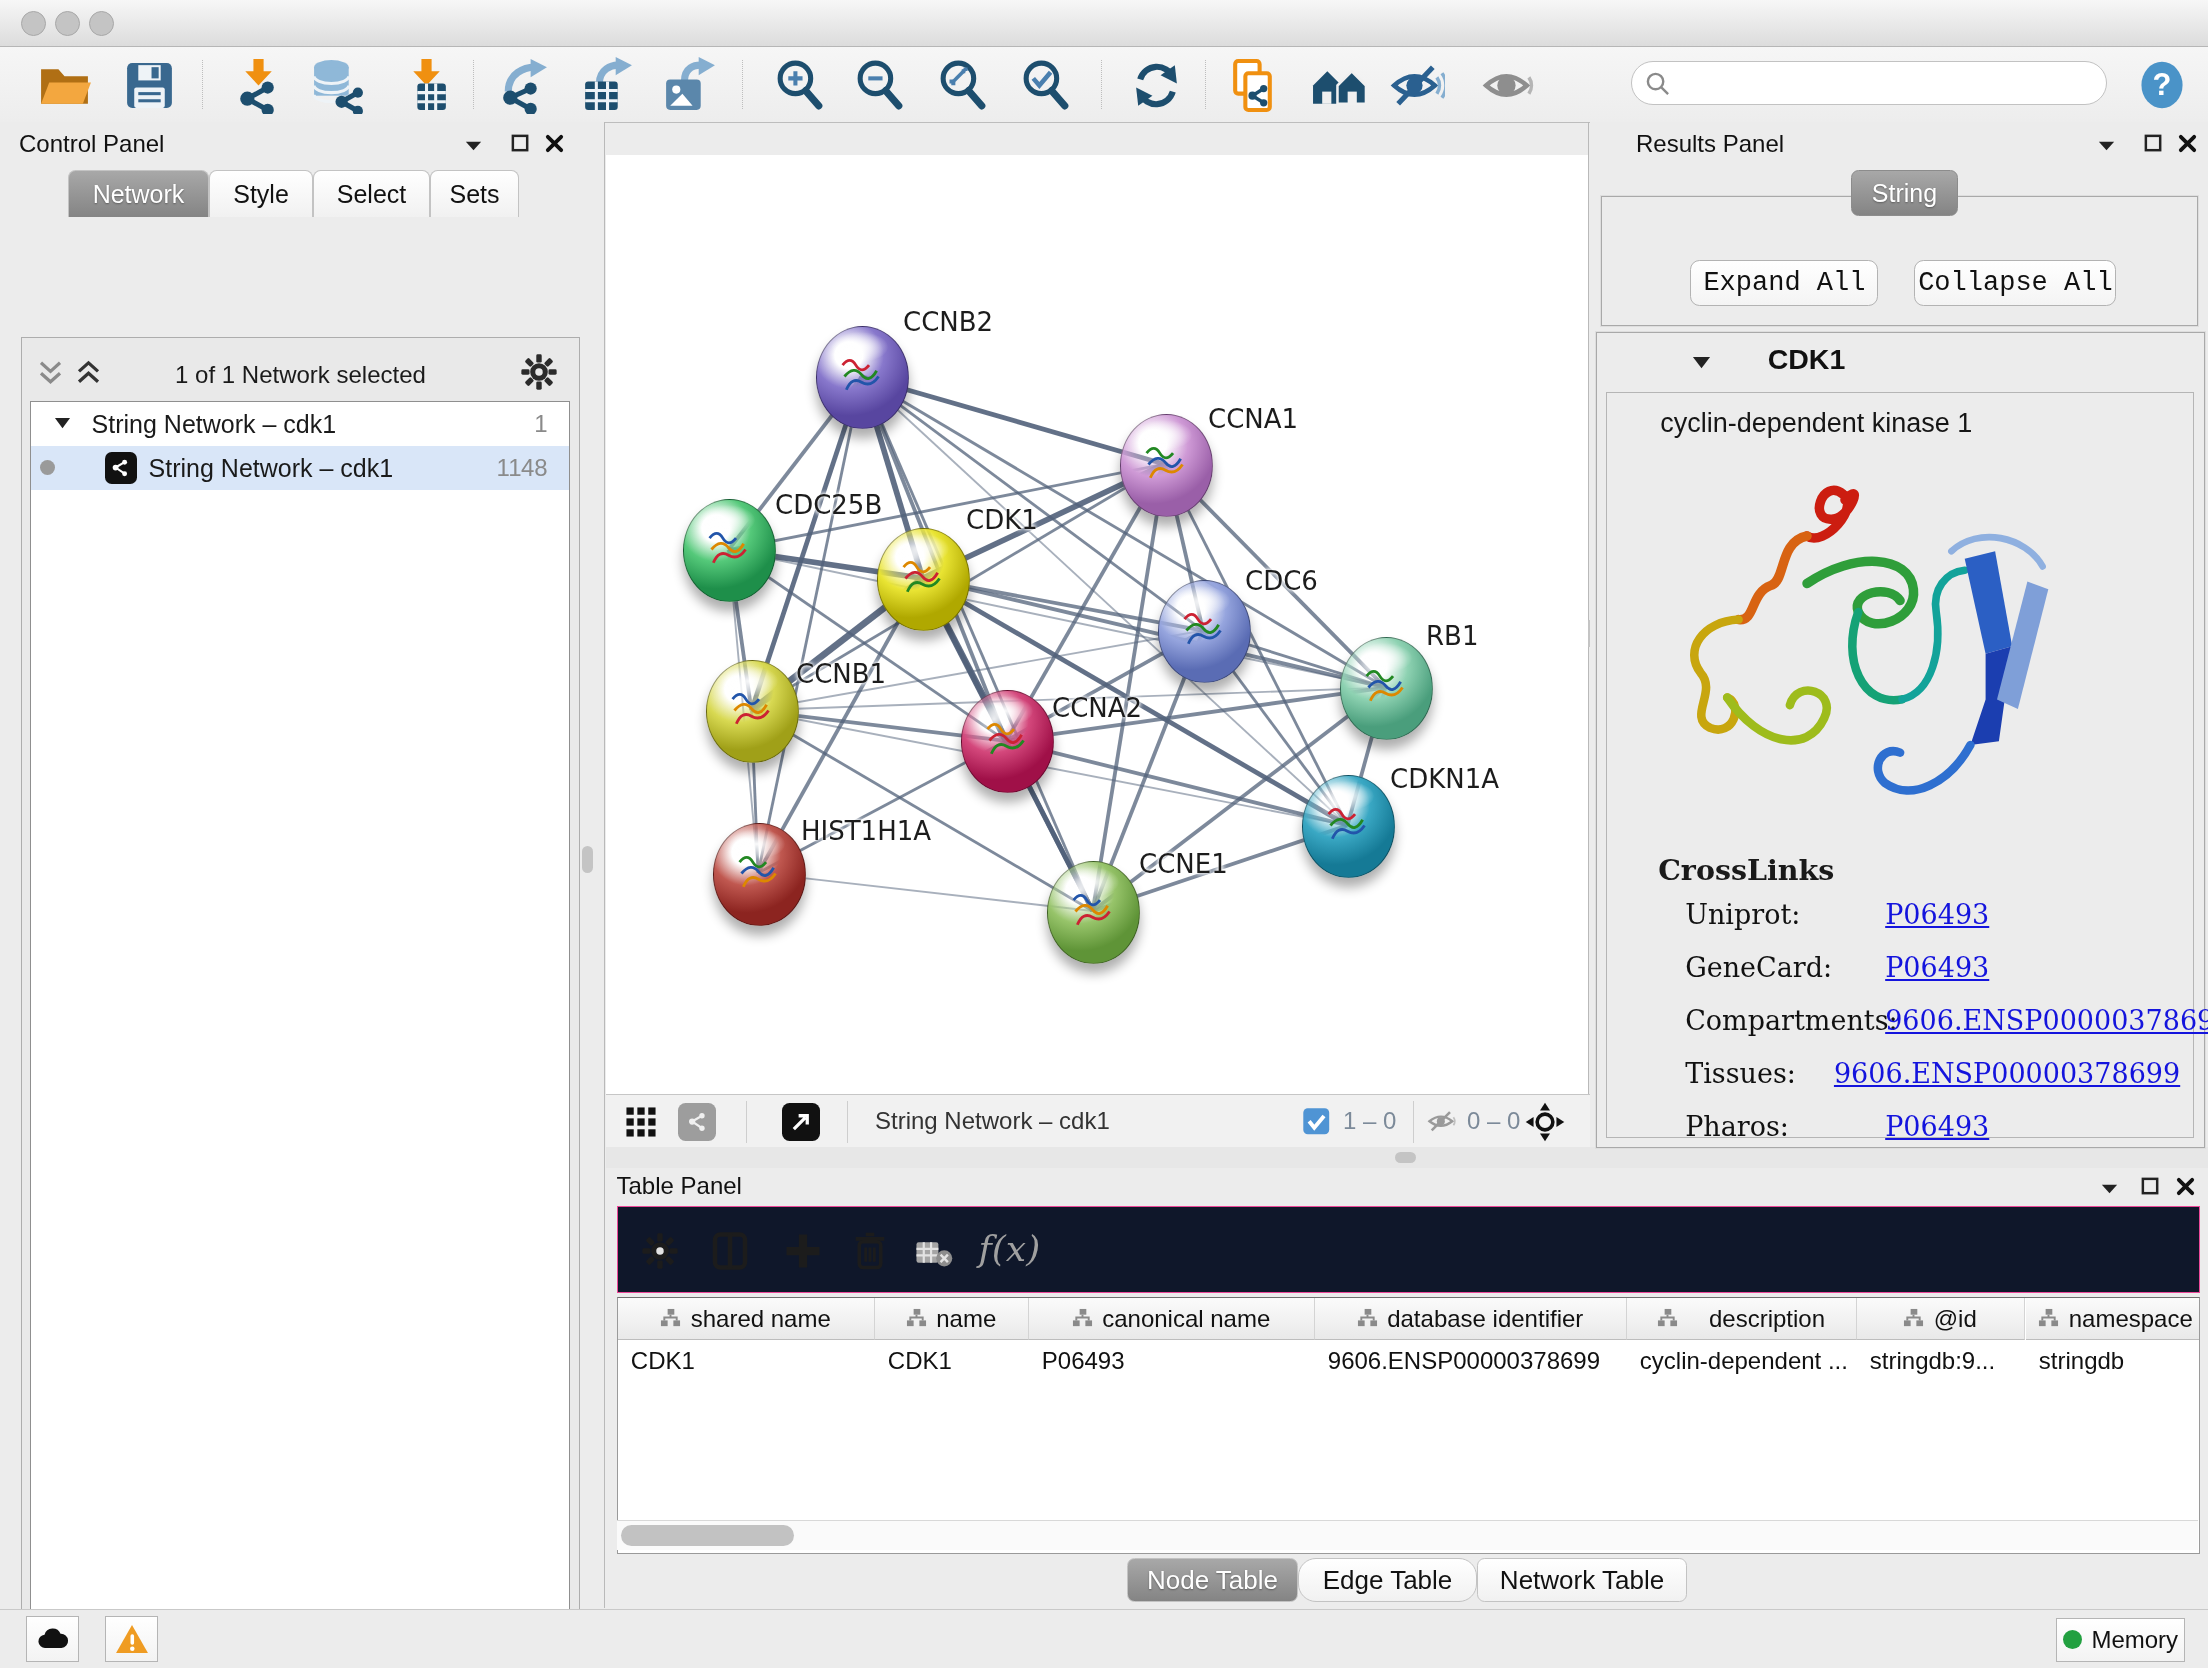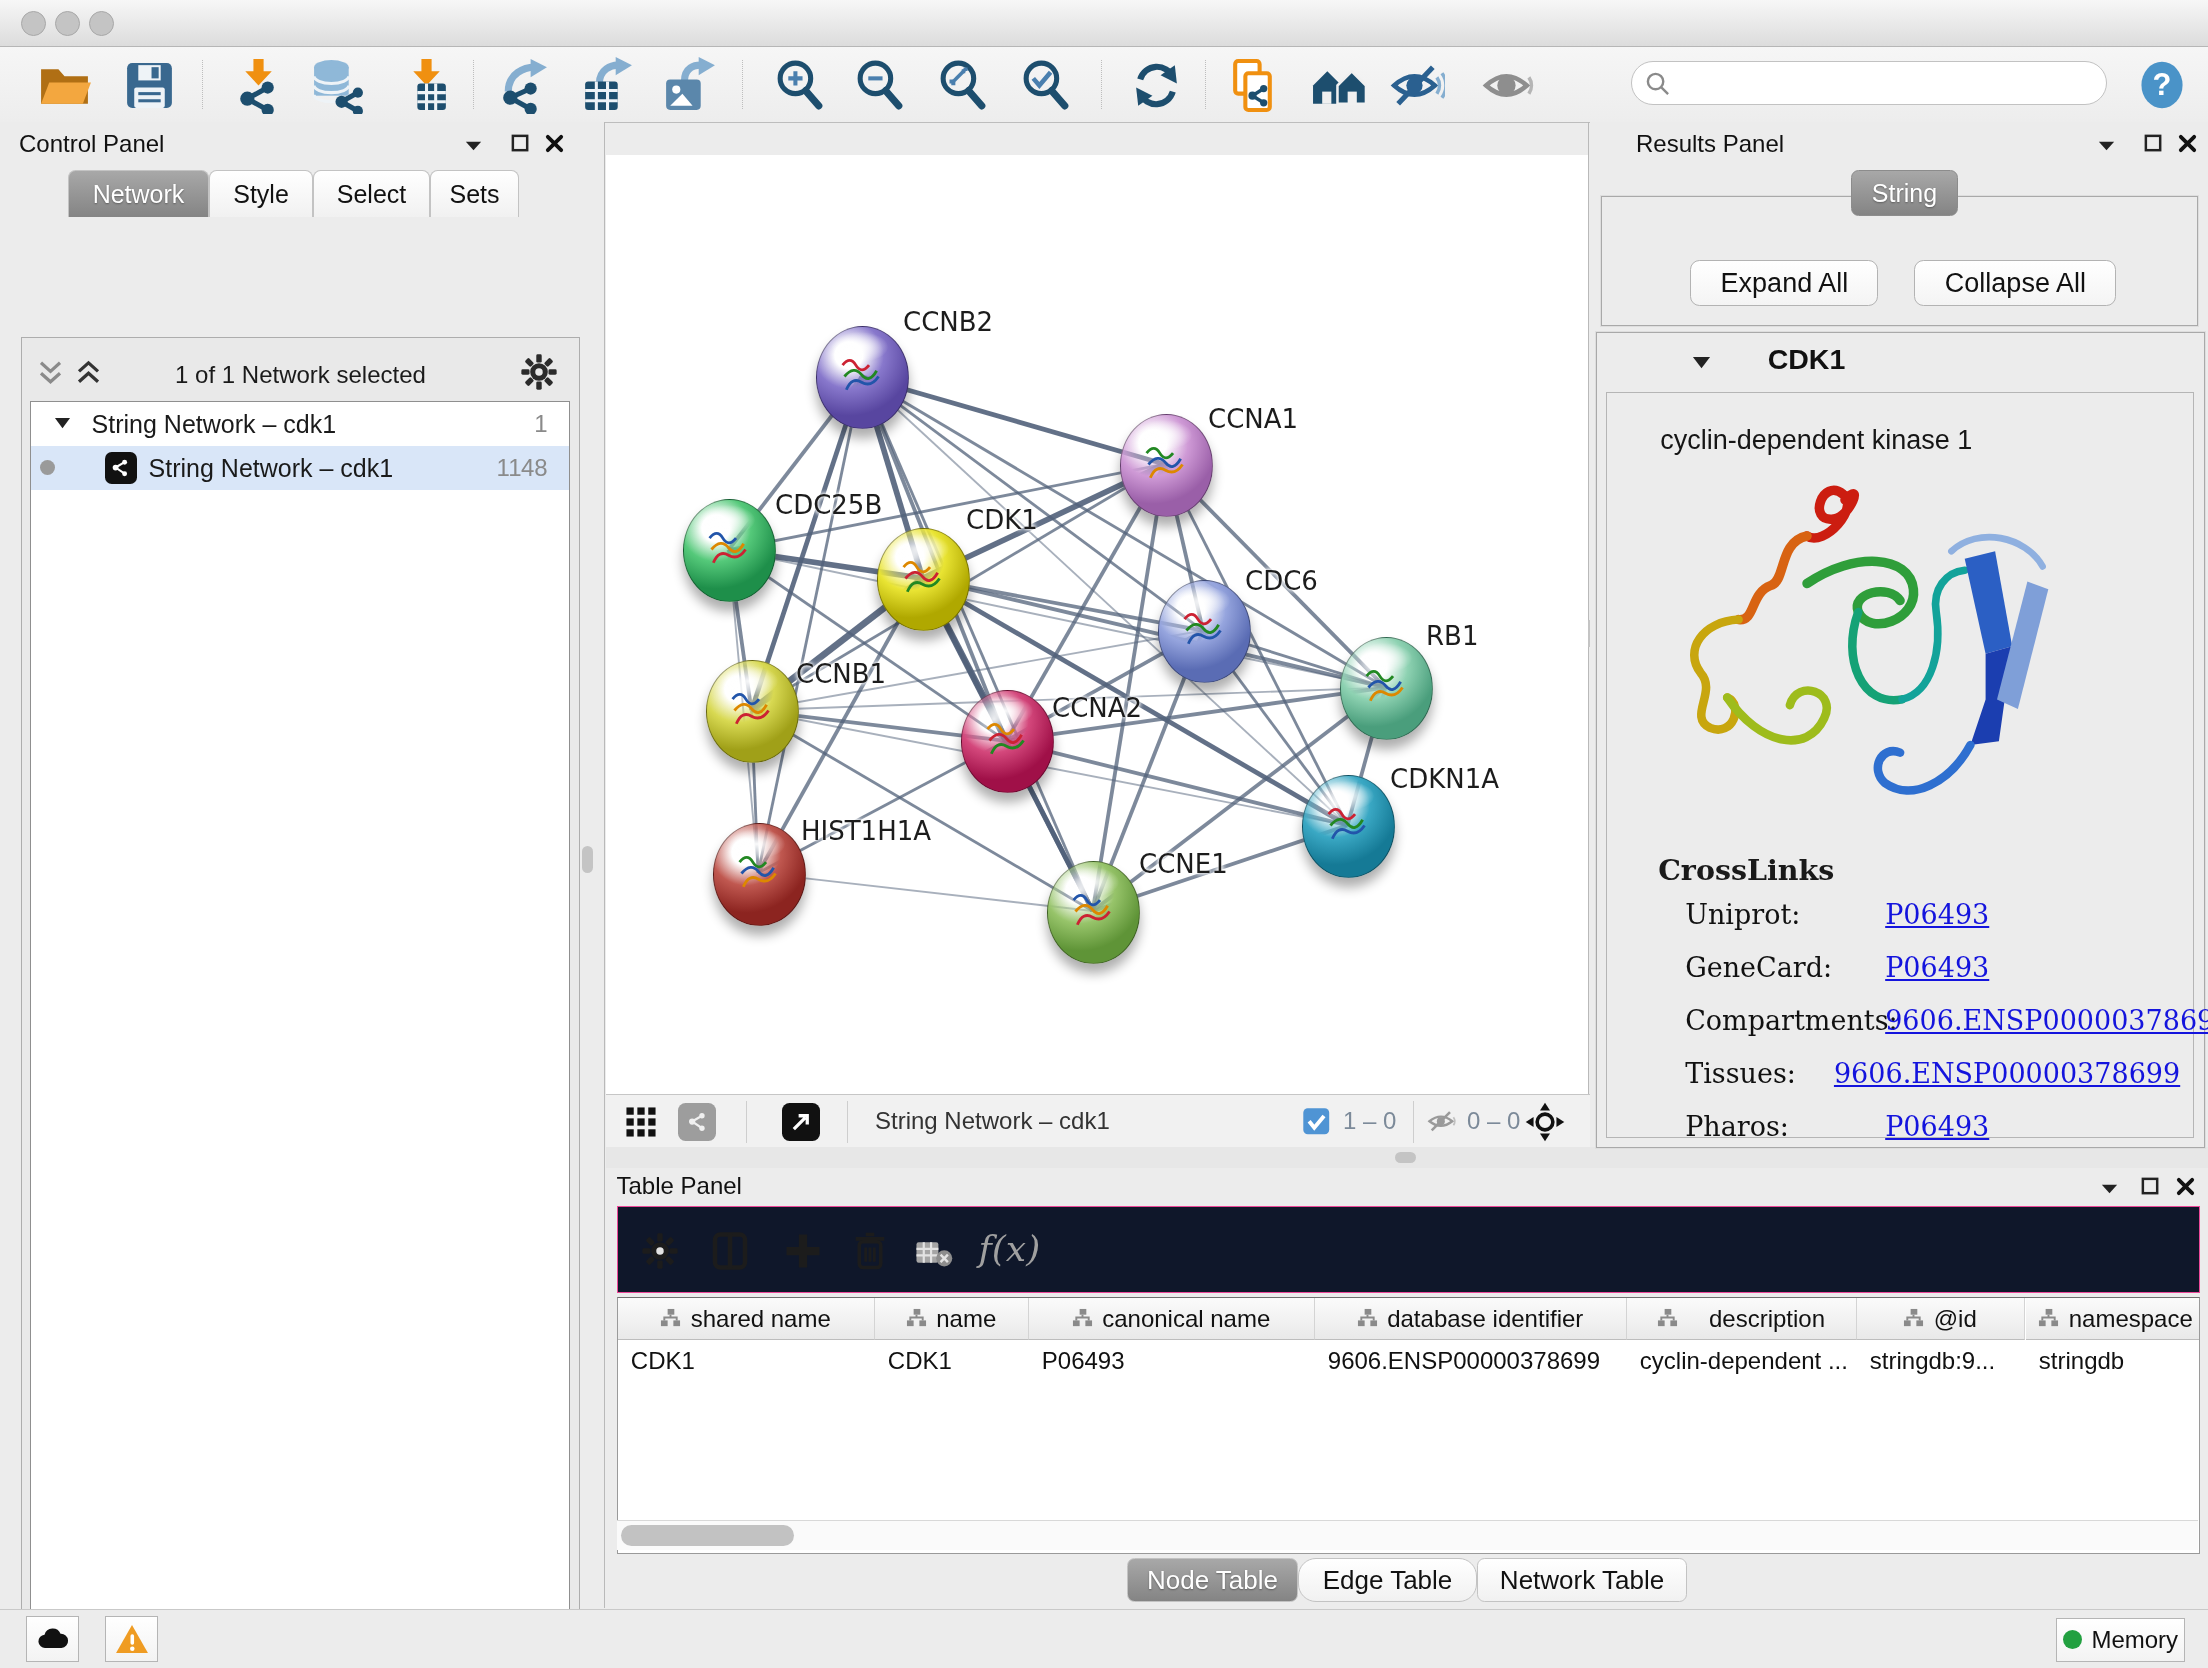--- a/index.html
+++ b/index.html
@@ -49,21 +49,21 @@
   .grip{background:#c4c4c4;border-radius:7.6px;}
   .bbtext{font-size:24px;color:#333;}
   .bbnum{font-size:24px;color:#7c8a99;}
   
   #results-panel{left:1590px;top:122px;width:740px;height:1025px;background:#ececec;}
   #rp-tab{left:261px;top:48px;width:105px;height:44px;border-radius:7.6px;
     background:linear-gradient(#a8a8a8,#848484);color:#fff;display:flex;align-items:center;justify-content:center;
     font-size:25px;text-shadow:0 1px 1.9px rgba(0,0,0,.35);border:1px solid #8c8c8c;z-index:3;}
   .rp-box{border:1.9px solid #a9a9a9;box-shadow:0 0 0 1px #dedede;background:#ececec;box-sizing:border-box;}
   .btn{background:linear-gradient(#ffffff,#f4f4f4);border:1px solid #b3b3b3;border-radius:9.5px;
-    display:flex;align-items:center;justify-content:center;font-size:27px;color:#111;}
+    display:flex;align-items:center;justify-content:center;font-size:27px;color:#111;font-family:Liberation Mono, monospace;}
   #rp-gene{font-size:28.5px;font-weight:bold;color:#111;}
   #rp-desc{font-size:27px;color:#161616;}
   .serif{font-family:"DejaVu Serif",serif;}
   .xl-label{font-size:27px;color:#111;}
   .xl-link{font-size:27px;color:#1414dd;text-decoration:underline;}
   
   #table-panel{left:606px;top:1168px;width:1603px;height:439px;background:#ececec;}
   #tp-toolbar{left:10.5px;top:38px;width:1583px;height:87px;background:#0f172a;border:1px solid #ec4899;box-sizing:border-box;}
   #tp-table{left:10.5px;top:129px;width:1583px;height:257px;background:#fff;border:1px solid #9a9a9a;
     border-top:1.9px solid #6f6f6f;box-sizing:border-box;overflow:hidden;}
@@ -510,21 +510,21 @@
   <div class="rp-box abs" style="left:11.4px;top:74px;width:597px;height:130px">
     <div class="btn abs" style="left:88px;top:63px;width:186px;height:44px">Expand All</div>
     <div class="btn abs" style="left:312px;top:63px;width:200px;height:44px">Collapse All</div>
   </div>
   <div class="rp-box abs" style="left:5.7px;top:210px;width:609px;height:816px">
     <svg class="abs" style="left:95px;top:23px" width="19" height="14.3" viewBox="0 0 20 15">
         <polygon points="1,1 19,1 10,13" fill="#222"></polygon>
       </svg>
     <div class="abs" id="rp-gene" style="left:171px;top:9.5px">CDK1</div>
     <div class="abs" style="left:9.5px;top:59px;width:588px;height:746px;border:1.9px solid #b5b5b5;background:#ececec;box-sizing:border-box">
-      <div class="abs" id="rp-desc" style="left:53px;top:32px">cyclin-dependent kinase 1</div>
+      <div class="abs" id="rp-desc" style="left:53px;top:15px">cyclin-dependent kinase 1</div>
       <svg class="abs" style="left:57px;top:67px" width="438" height="380" viewBox="0 0 460 400">
         <path d="M190 42 C210 20 196 60 178 62 C150 66 166 18 188 36 C206 50 168 92 150 80" fill="none" stroke="#cc1d10" stroke-width="10" stroke-linecap="round"></path>
         <path d="M150 80 C120 86 128 128 112 132 C90 140 96 170 78 168" fill="none" stroke="#d86312" stroke-width="10" stroke-linecap="round"></path>
         <path d="M78 168 C40 170 20 200 38 224 C56 244 24 270 48 282 C72 292 84 258 66 250" fill="none" stroke="#c8a60e" stroke-width="9" stroke-linecap="round"></path>
         <path d="M66 250 C100 300 150 310 168 272 C182 244 140 230 132 258" fill="none" stroke="#9ebc1c" stroke-width="9" stroke-linecap="round"></path>
         <path d="M150 130 C200 96 258 100 262 136 C266 168 216 186 204 160 C196 140 236 130 248 148" fill="none" stroke="#2f9e3a" stroke-width="10" stroke-linecap="round"></path>
         <path d="M204 160 C186 210 208 260 250 252" fill="none" stroke="#15a276" stroke-width="9" stroke-linecap="round"></path>
         <path d="M250 252 C282 244 292 200 286 160 C282 136 296 118 316 116" fill="none" stroke="#12a39a" stroke-width="8" stroke-linecap="round"></path>
         <polygon points="316,104 348,96 366,196 338,204" fill="#2b5fc4"></polygon>
         <polygon points="338,204 366,196 352,296 322,300 338,252" fill="#1b3eb0"></polygon>

